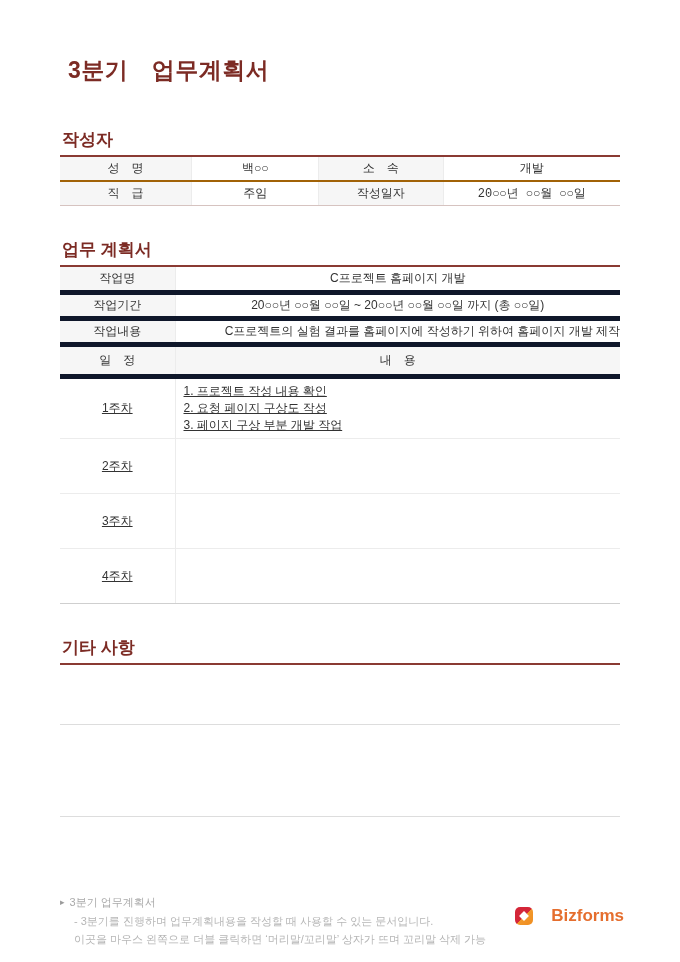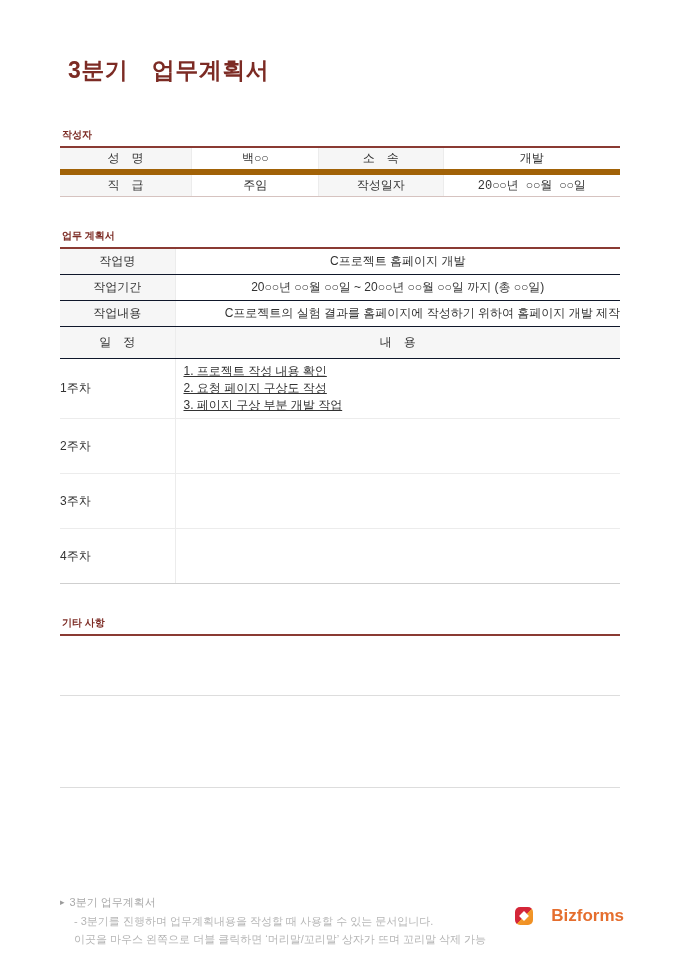--- a/index.html
+++ b/index.html
@@ -12,49 +12,49 @@
   .page { padding:55px 60px 0 60px; }
 
   .doc-title {
     color:#7c2b24; font-size:23px; font-weight:bold;
     letter-spacing:0.5px; margin-left:8px; line-height:30px;
   }
 
   .section { margin-top:43px; }
   .section + .section { margin-top:32px; }
   .sec-heading {
-    color:#7c2b24; font-size:10px; font-weight:bold;
+    color:#7c2b24; font-size:17px; font-weight:bold;
     padding:0 2px 4px 2px; border-bottom:2px solid #8a3a33;
   }
 
   table { width:100%; border-collapse:collapse; table-layout:fixed; font-size:12px; color:#333; }
   td { vertical-align:middle; }
 
   
   .writer-tbl td {
     height:24px; text-align:center;
-    border-bottom:6px solid #a16207; border-right:1px solid #ececec;
+    border-bottom:2px solid #a16207; border-right:1px solid #ececec;
   }
   .writer-tbl td:last-child { border-right:none; }
   .writer-tbl tr:last-child td { border-bottom:1px solid #d6c3c0;font-family:Liberation Mono, monospace; }
   .writer-tbl .lbl { background:#f6f6f6; }
   .writer-tbl .c1 { width:23.5%; } .writer-tbl .c2 { width:22.7%; }
   .writer-tbl .c3 { width:22.2%; } .writer-tbl .c4 { width:31.6%; }
 
   
-  .plan-tbl td { border-bottom:1px solid #0f172a; height:26px; }
+  .plan-tbl td { border-bottom:5px solid #0f172a; height:26px; }
   .plan-tbl .col-lbl { width:115px; }
   .plan-tbl .lbl { background:#f6f6f6; text-align:center; border-right:1px solid #ececec; }
   .plan-tbl .val-center { text-align:center; }
   .plan-tbl .val-left { text-align:right; padding-left:8px; }
   .plan-tbl .detail-row td { text-align:center; height:22px; }
   .plan-tbl .sched-hdr td { background:#f6f6f6; text-align:center; height:32px; }
   .plan-tbl .sched-hdr .lbl-cell { border-right:1px solid #ececec; }
   .plan-tbl .week-row td { height:55px; border-bottom:1px solid #ececec; }
-  .plan-tbl .week-row .week-lbl { background:#fff; border-right:1px solid #ececec; }
+  .plan-tbl .week-row .week-lbl { background:#fff; text-align:center; border-right:1px solid #ececec;text-decoration:underline; }
   .plan-tbl .week-row .week-content { text-align:left; padding:4px 4px 4px 8px; line-height:17px;text-decoration:underline; }
   .plan-tbl .week1 td { height:54px; }
   .plan-tbl tr.last td { border-bottom:1px solid #cfcfcf; }
 
   
   .fill-area { height:60px; border-bottom:1px solid #dddddd; }
 
   
   .footer {
     position:absolute; left:60px; right:56px; top:893px;

